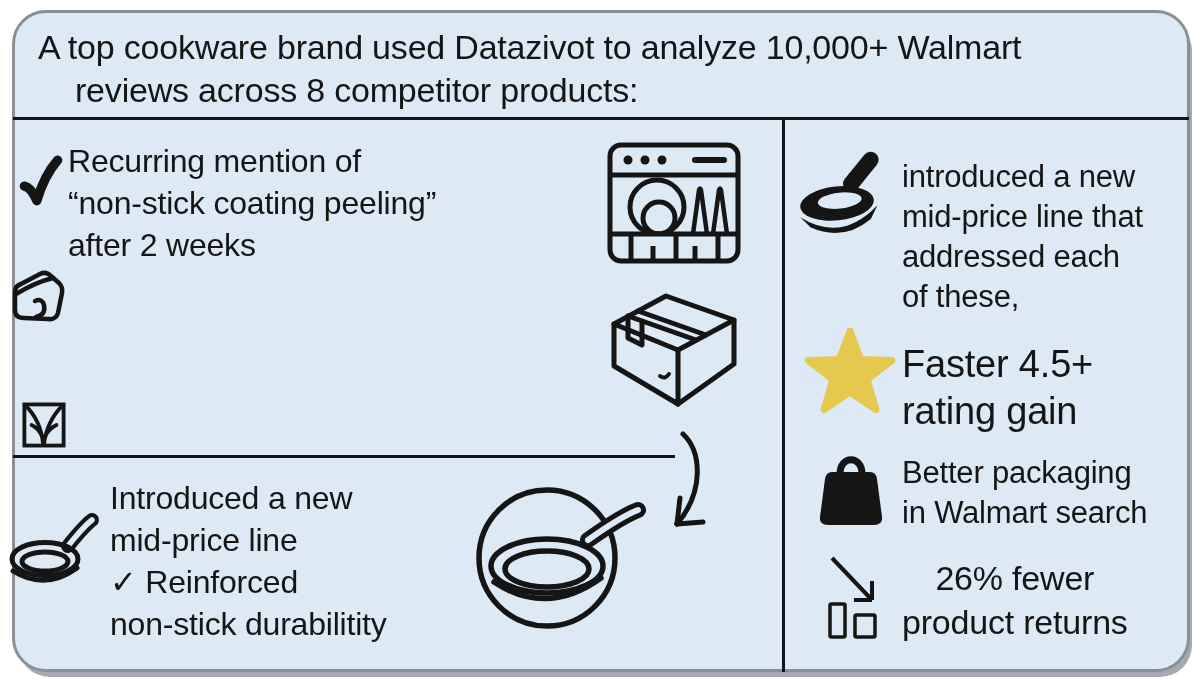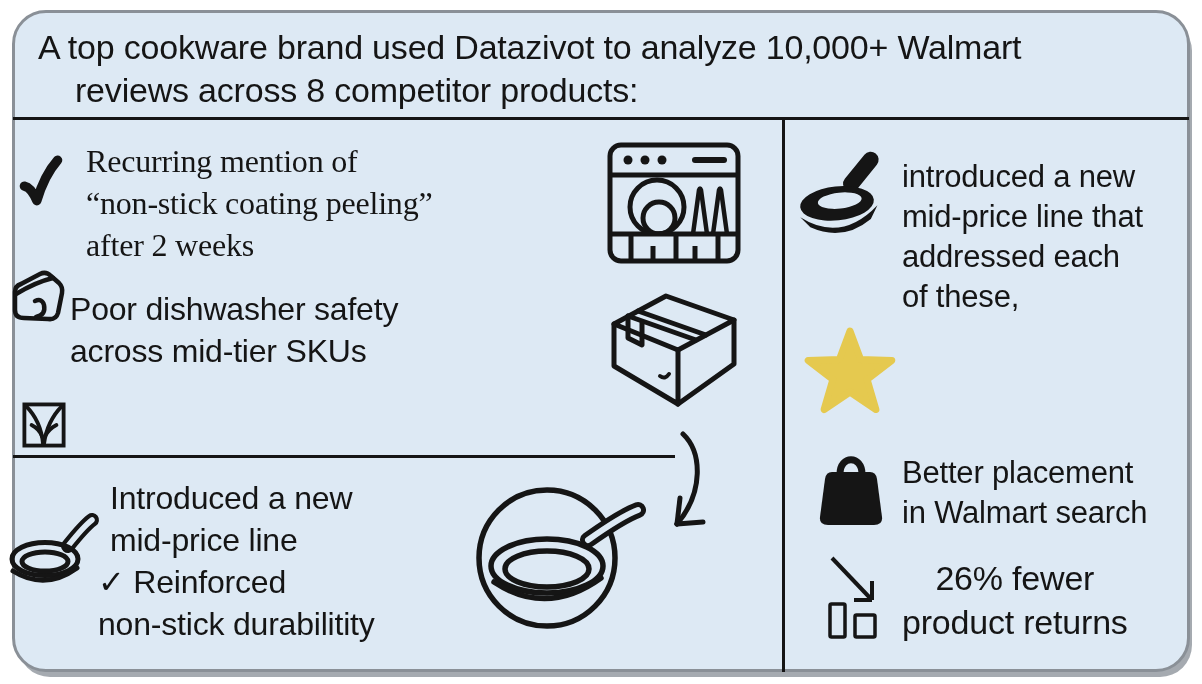--- a/index.html
+++ b/index.html
@@ -17,25 +17,25 @@
     background:var(--bg);border:3.5px solid var(--border);border-radius:34px;
     box-shadow:4px 7px 0 -2px var(--shadow);}
   .abs{position:absolute;}
   .txt{white-space:pre-line;color:var(--ink);letter-spacing:-0.2px;}
   .header-title{left:38px;top:26px;width:1110px;font-size:34px;line-height:43px;
     padding-left:37px;text-indent:-37px;}
   .hline1{left:13px;top:117px;width:1176px;height:3px;background:var(--ink);}
   .hline2{left:13px;top:455px;width:662px;height:3px;background:var(--ink);}
   .vline{left:782px;top:120px;width:3px;height:552px;background:var(--ink);}
   .body-txt{font-size:32px;line-height:42px;}
-  .t-item1{left:86px;top:140px;font-family:Liberation Serif, serif;}
+  .t-item1{left:68px;top:140px;}
   .t-item2{left:70px;top:288px;}
   .t-item3{left:73px;top:392px;}
   .t-action{left:110px;top:477px;}
-  .t-action-sub{left:98px;top:561px;}
+  .t-action-sub{left:110px;top:561px;}
   .t-r1{left:902px;top:157px;font-size:31px;line-height:40px;}
   .t-r2{left:902px;top:341px;font-size:38px;line-height:47px;}
   .t-r3{left:902px;top:453px;font-size:31px;line-height:40px;}
   .t-r4{left:902px;top:556px;font-size:34px;line-height:44px;text-align:center;}
   svg{display:block;overflow:visible;}
 </style>
 </head>
 <body>
 
 <div class="stage">
@@ -57,22 +57,20 @@
 “non-stick coating peeling”
 after 2 weeks</div>
 
   <div class="abs" style="left:8px;top:270px;">
     <svg width="56" height="54" viewBox="0 0 56 54" fill="none" stroke="#151515" stroke-width="4.5" stroke-linecap="round" stroke-linejoin="round">
       <path d="M7,22 Q7,16 13,14 L32,4 Q38,1 43,6 L51,13 Q55,17 54,23 L50,43 Q48,50 40,49 L16,48 Q7,48 7,40 Z"></path>
       <path d="M8,24 Q28,12 45,8"></path>
       <path d="M28,47 Q38,45 36,35 Q34,28 27,31"></path>
     </svg>
   </div>
-  <div class="abs txt body-txt t-item2">Poor dishwasher safety
-across mid-tier SKUs</div>
 
   <div class="abs" style="left:22px;top:402px;">
     <svg width="44" height="46" viewBox="0 0 46 48" fill="none" stroke="#151515" stroke-width="4" stroke-linecap="round">
       <rect x="2.5" y="2.5" width="41" height="43"></rect>
       <path d="M4,4 Q20,20 22,44"></path>
       <path d="M42,4 Q26,20 23,44"></path>
       <path d="M10,24 Q18,28 21,36"></path>
       <path d="M36,24 Q28,28 24,36"></path>
     </svg>
   </div>
@@ -163,28 +161,30 @@
   <div class="abs txt t-r1">introduced a new
 mid-price line that
 addressed each
 of these,</div>
 
   <div class="abs" style="left:802px;top:330px;">
     <svg width="96" height="84" viewBox="0 0 96 84">
       <polygon points="48,1 58.6,29.4 89.8,30.4 65.1,49.6 73.9,79.6 48,62 22.1,79.6 30.9,49.6 6.2,30.4 37.4,29.4" fill="#e5c94f" stroke="#e5c94f" stroke-width="7" stroke-linejoin="round"></polygon>
     </svg>
   </div>
+  <div class="abs txt t-r2">Faster 4.5+
+rating gain</div>
 
   <div class="abs" style="left:816px;top:446px;">
     <svg width="70" height="84" viewBox="0 0 70 84">
       <path d="M24,28 C24,9 46,9 46,28" fill="none" stroke="#151515" stroke-width="7" stroke-linecap="round"></path>
       <path d="M16,26 L54,26 Q60,26 61,33 L66,71 Q67,79 58,79 L12,79 Q3,79 4,71 L9,33 Q10,26 16,26 Z" fill="#151515"></path>
     </svg>
   </div>
-  <div class="abs txt t-r3">Better placement
+  <div class="abs txt t-r3">Better packaging
 in Walmart search</div>
 
   <div class="abs" style="left:826px;top:554px;">
     <svg width="58" height="86" viewBox="0 0 58 86" fill="none" stroke="#151515" stroke-width="4" stroke-linejoin="round">
       <path d="M6,4 L46,46"></path>
       <path d="M46,27 L46,46"></path>
       <path d="M28,46 L46,46"></path>
       <rect x="4" y="50" width="15" height="33" rx="1.5" stroke-width="3.5"></rect>
       <rect x="29" y="61" width="20" height="22" rx="1.5" stroke-width="3.5"></rect>
     </svg>

